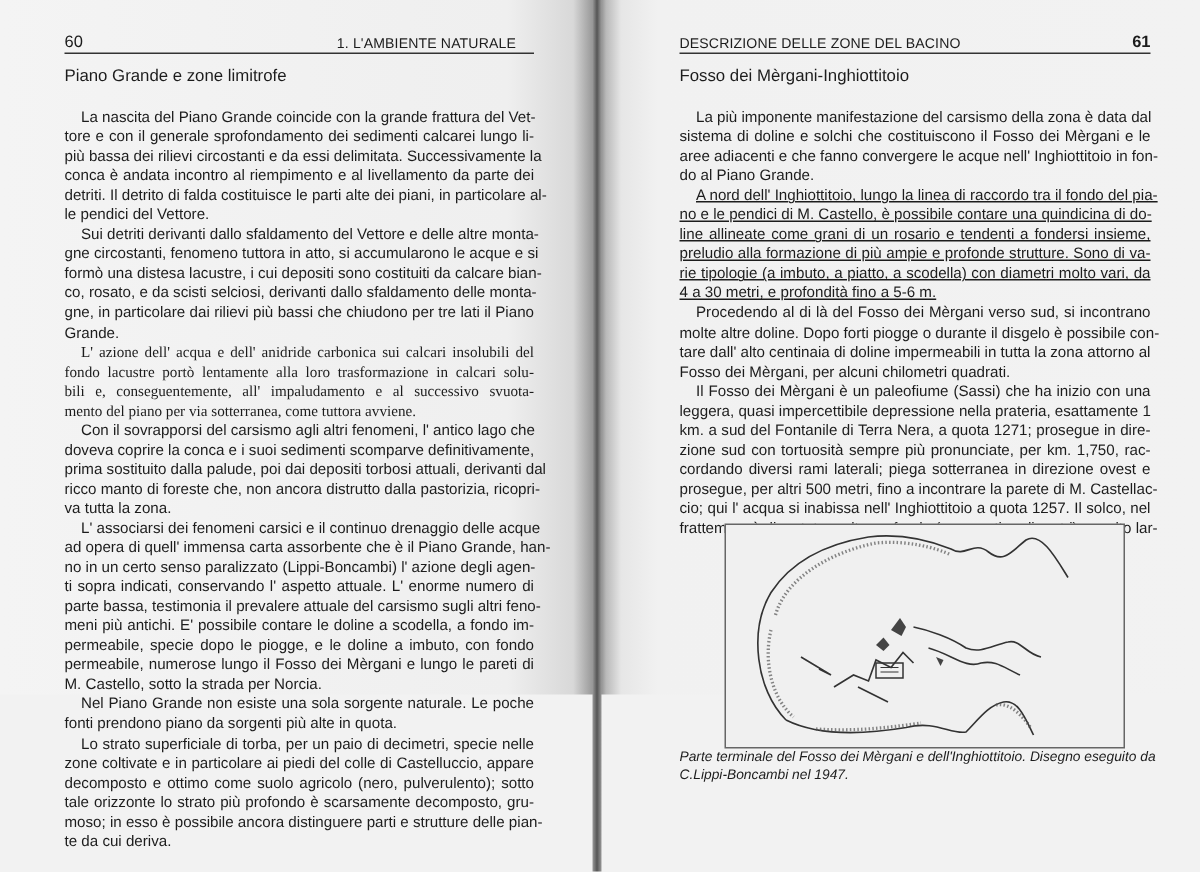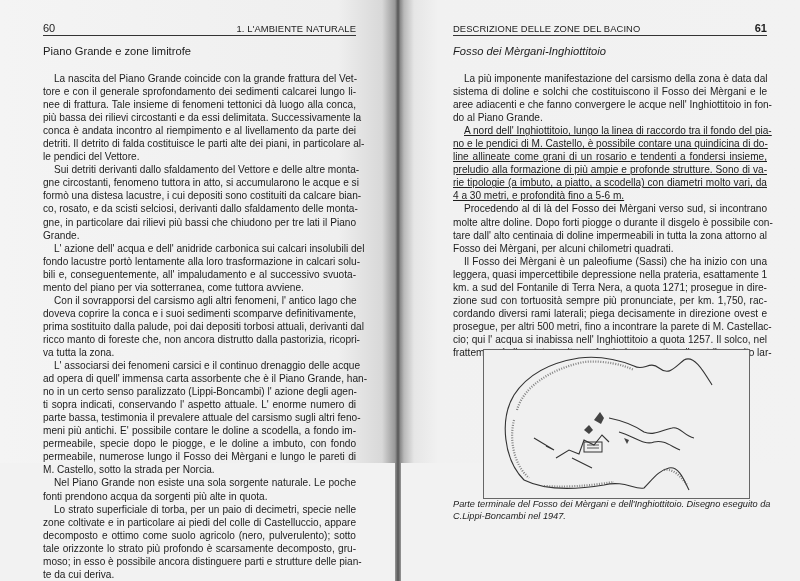--- a/index.html
+++ b/index.html
@@ -8,28 +8,28 @@
   .page { position:absolute; top:0; height:463px; }
   .page-left { left:0; width:398px; background:linear-gradient(to right,#f4f4f4 0%,#efefef 85%,#d8d8d8 96%,#8a8a8a 100%); }
   .page-right { left:398px; width:402px; background:linear-gradient(to right,#6e6e6e 0%,#b9b9b9 1.5%,#e6e6e6 4%,#f1f1f1 10%,#f2f2f2 100%); }
   .spine { position:absolute; left:395px; top:0; width:6px; height:581px; background:linear-gradient(to right,#999,#555,#999); }
 
   .header { position:absolute; top:22px; font-size:10.4px; height:13px; border-bottom:1px solid #333; }
   .header .num { position:absolute; top:0; font-size:11px; }
   .header .run { position:absolute; top:1px; font-size:9.4px; letter-spacing:0.1px; }
   .hl { left:43px; width:313px; }
   .hl .num { left:0; }
-  .hl .run { right:0; }
+  .hl .run { right:12px; }
   .hr { left:453px; width:314px; }
   .hr .num { right:0; font-weight:bold; }
   .hr .run { left:0;text-align:center; }
 
   .section-title { position:absolute; font-size:11.2px; }
   .st-left { left:43px; top:45px; font-weight:normal; }
-  .st-right { left:453px; top:45px; font-style:italic; }
+  .st-right { left:453px; top:45px; }
 
   .body-text { position:absolute; font-size:10.1px; line-height:13.05px; text-align:justify; }
   .bt-left { left:43px; top:72px; width:313px; }
   .bt-right { left:453px; top:72px; width:314px; }
   .body-text p { margin:0; text-indent:12px; }
   .body-text p .ln { display:block; text-align:justify; text-align-last:justify; white-space:nowrap; }
   .body-text p .ln.last { text-align-last:left; }
   .body-text p .ln.first { padding-left:11px; }
 
   .figure { position:absolute; left:483px; top:349px; width:265px; height:148px; border:1px solid #666; background:#f0f0f0; }
@@ -44,35 +44,34 @@
 <div class="page page-left">
   <div class="header hl">
     <span class="num">60</span>
     <span class="run">1. L'AMBIENTE NATURALE</span>
   </div>
   <div class="section-title st-left">Piano Grande e zone limitrofe</div>
   <div class="body-text bt-left" id="left-body">
       <p style="text-indent: 0px;">
         <span class="ln first">La nascita del Piano Grande  coincide con la grande frattura del Vet-</span>
         <span class="ln">tore e con il generale sprofondamento dei sedimenti  calcarei lungo li-</span>
-        <span class="ln">nee di frattura. Tale insieme di fenomeni tettonici dà luogo alla conca,</span>
         <span class="ln">più bassa dei rilievi circostanti e da essi delimitata. Successivamente la</span>
         <span class="ln">conca è andata incontro al riempimento e al livellamento da parte dei</span>
         <span class="ln">detriti. Il detrito di falda costituisce le parti alte dei piani, in particolare al-</span>
         <span class="ln last">le pendici del Vettore.</span>
       </p>
       <p style="text-indent: 0px;">
         <span class="ln first">Sui detriti derivanti dallo sfaldamento del Vettore e delle altre monta-</span>
         <span class="ln">gne circostanti, fenomeno tuttora in atto, si accumularono le acque e si</span>
         <span class="ln">formò una distesa lacustre, i cui depositi sono costituiti da calcare bian-</span>
         <span class="ln">co, rosato, e da scisti selciosi, derivanti dallo sfaldamento delle monta-</span>
         <span class="ln">gne, in particolare dai rilievi più bassi che chiudono per tre lati il Piano</span>
         <span class="ln last">Grande.</span>
       </p>
-      <p style="text-indent: 0px;">
+      <p style="text-indent: 0px; font-family: Liberation Serif, serif;">
         <span class="ln first">L' azione dell' acqua e dell' anidride carbonica sui calcari insolubili del</span>
         <span class="ln">fondo lacustre portò lentamente alla loro trasformazione in calcari solu-</span>
         <span class="ln">bili e, conseguentemente, all' impaludamento e al successivo svuota-</span>
         <span class="ln last">mento del piano per via sotterranea, come tuttora avviene.</span>
       </p>
       <p style="text-indent: 0px;">
         <span class="ln first">Con il sovrapporsi del carsismo agli altri fenomeni, l' antico lago che</span>
         <span class="ln">doveva coprire la conca e i suoi sedimenti scomparve definitivamente,</span>
         <span class="ln">prima sostituito dalla palude, poi dai depositi torbosi attuali, derivanti dal</span>
         <span class="ln">ricco manto di foreste che, non ancora distrutto dalla pastorizia, ricopri-</span>
@@ -84,21 +83,21 @@
         <span class="ln">no in un certo senso paralizzato (Lippi-Boncambi) l' azione degli agen-</span>
         <span class="ln">ti sopra indicati, conservando l' aspetto attuale. L' enorme numero di</span>
         <span class="ln">parte bassa, testimonia il prevalere attuale del carsismo sugli altri feno-</span>
         <span class="ln">meni più antichi. E' possibile contare le doline a scodella, a fondo im-</span>
         <span class="ln">permeabile, specie dopo le piogge, e le doline a imbuto, con fondo</span>
         <span class="ln">permeabile, numerose lungo il Fosso dei Mèrgani e lungo le pareti di</span>
         <span class="ln last">M. Castello, sotto la strada per Norcia.</span>
       </p>
       <p style="text-indent: 0px;">
         <span class="ln first">Nel Piano Grande non esiste una sola sorgente naturale. Le poche</span>
-        <span class="ln last">fonti prendono acqua da sorgenti più alte in quota.</span>
+        <span class="ln last">fonti prendono piano da sorgenti più alte in quota.</span>
       </p>
       <p style="text-indent: 0px;">
         <span class="ln first">Lo strato superficiale di torba, per un paio  di decimetri, specie nelle</span>
         <span class="ln">zone coltivate e in particolare ai piedi del colle di Castelluccio, appare</span>
         <span class="ln">decomposto e ottimo come suolo agricolo (nero, pulverulento); sotto</span>
         <span class="ln">tale orizzonte lo strato più profondo è scarsamente decomposto, gru-</span>
         <span class="ln">moso; in esso è possibile ancora distinguere parti e strutture delle pian-</span>
         <span class="ln last">te da cui deriva.</span>
       </p>
     </div>
@@ -132,21 +131,21 @@
       <span class="ln first">Procedendo al di là del Fosso dei Mèrgani verso sud, si incontrano</span>
       <span class="ln">molte altre doline. Dopo forti piogge o durante il disgelo è possibile con-</span>
       <span class="ln">tare dall' alto centinaia di doline impermeabili in tutta la zona attorno al</span>
       <span class="ln last">Fosso dei Mèrgani, per alcuni chilometri quadrati.</span>
     </p>
     <p style="text-indent: 0px;">
       <span class="ln first">Il Fosso dei Mèrgani è un paleofiume (Sassi) che ha inizio con una</span>
       <span class="ln">leggera, quasi impercettibile depressione nella prateria, esattamente 1</span>
       <span class="ln">km. a sud del Fontanile di Terra Nera, a quota 1271; prosegue in dire-</span>
       <span class="ln">zione sud con tortuosità sempre più pronunciate, per km. 1,750, rac-</span>
-      <span class="ln">cordando diversi rami laterali; piega decisamente in direzione ovest e</span>
+      <span class="ln">cordando diversi rami laterali; piega sotterranea in direzione ovest e</span>
       <span class="ln">prosegue, per altri 500 metri, fino a incontrare la parete di M. Castellac-</span>
       <span class="ln">cio; qui l' acqua si inabissa nell' Inghiottitoio a quota 1257. Il solco, nel</span>
       <span class="ln last">frattempo, è diventato molto profondo (una ventina di metri) e molto lar-</span>
     </p>
   </div>
 
 <div class="figure">
   <svg viewBox="0 0 265 148">
     <g fill="none" stroke="#333" stroke-width="1.1">
       <path d="M40 130 C 20 110, 15 70, 30 45 C 45 22, 70 12, 95 8 C 120 5, 140 12, 150 16 C 160 22, 165 10, 175 18 C 185 26, 190 18, 200 10 C 210 4, 220 22, 228 35"></path>

